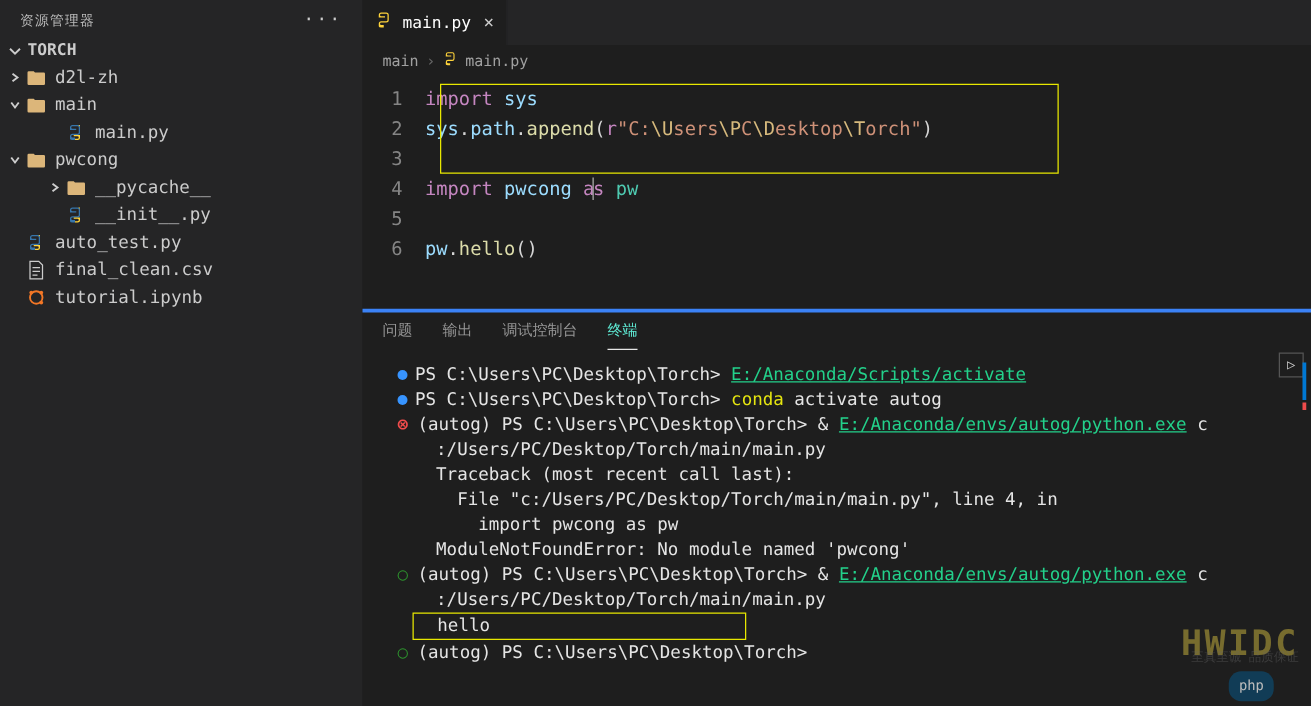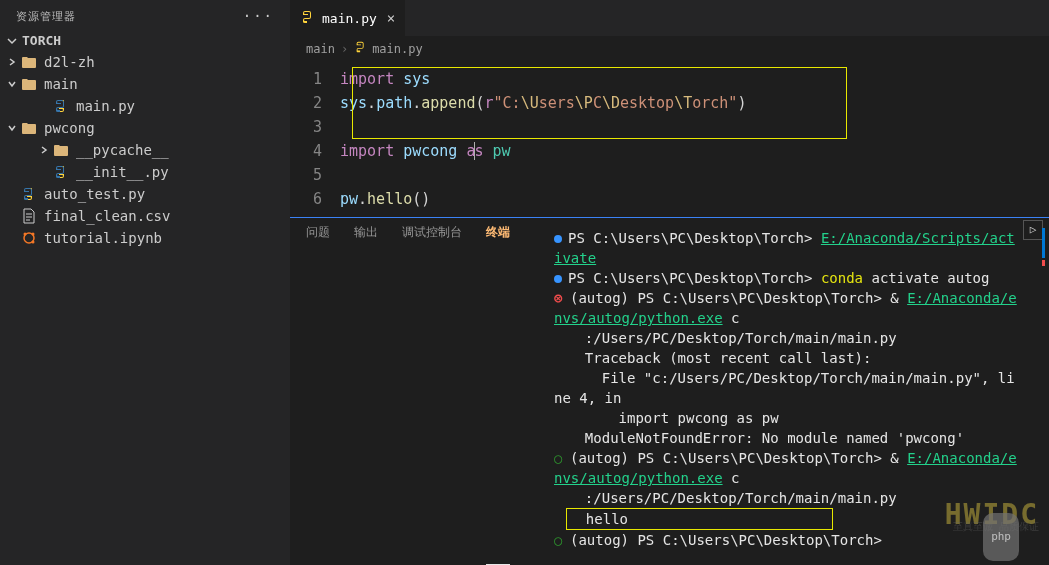--- a/index.html
+++ b/index.html
@@ -27,39 +27,39 @@
 .lineno { width: 50px; text-align: right; padding-right: 18px; color: #858585; user-select: none; }
 .code { flex: 1; white-space: pre; position: relative; }
 .kw { color: #c586c0; }
 .var { color: #9cdcfe; }
 .fn { color: #dcdcaa; }
 .str { color: #ce9178; }
 .esc { color: #d7ba7d; }
 .pw-mod { color: #4ec9b0; }
 .white { color: #d4d4d4; }
 .highlight-box { position: absolute; border: 1px solid #e8e800; pointer-events: none; }
-.panel { flex: 1; display: flex; flex-direction: row; border-top: 1px solid #3b82f6; }
+.panel { flex: 1; display: flex; flex-direction: column; border-top: 3px solid #3b82f6; margin-top: 30px; }
 .panel-tabs { display: flex; padding: 6px 16px 0 16px; gap: 24px; font-size: 12px; }
 .panel-tab { color: #969696; padding-bottom: 6px; cursor: pointer; }
-.panel-tab.active { color: #fdba74; border-bottom: 1px solid #e7e7e7; font-weight: bold; }
+.panel-tab.active { color: #5eead4; border-bottom: 1px solid #e7e7e7; }
 .terminal { flex: 1; padding: 10px 28px; font-family: Consolas, monospace; font-size: 14px; line-height: 20px; overflow: hidden; position: relative; }
 .term-line { white-space: pre-wrap; word-break: break-all; }
 .bullet { display: inline-block; width: 8px; height: 8px; border-radius: 50%; margin-right: 6px; vertical-align: middle; }
 .blue-dot { background: #3794ff; }
 .red-x { color: #f14c4c; font-weight: bold; margin-right: 4px; display: inline-block; width: 12px; }
 .green-o { color: #2d8f2d; margin-right: 4px; display: inline-block; width: 12px; }
 .term-cmd { color: #e5e510; }
 .term-green-u { color: #23d18b; text-decoration: underline; }
 .term-white { color: #e5e5e5; }
 .term-highlight-box { border: 1px solid #e8e800; display: inline-block; padding: 0 2px; margin-left: -2px; }
 .scroll-marker { position: absolute; right: 4px; width: 3px; background: #0078d4; }
 .scroll-marker.red { background: #f14c4c; }
 .watermark { position: absolute; right: 10px; bottom: 40px; color: #fde047; font-size: 28px; font-weight: bold; letter-spacing: 2px; opacity: 0.4; pointer-events: none; }
 .watermark-sub { position: absolute; right: 10px; bottom: 28px; color: #666; font-size: 10px; opacity: 0.4; pointer-events: none; }
-.php-badge { position: absolute; right: 30px; bottom: 4px; background: #737373; color: #fff; padding: 14px 8px; border-radius: 10px; font-size: 11px; opacity: 0.7; pointer-events: none; }
+.php-badge { position: absolute; right: 30px; bottom: 4px; background: #0c4a6e; color: #fff; padding: 2px 8px; border-radius: 10px; font-size: 11px; opacity: 0.7; pointer-events: none; }
 .caret { display: inline-block; width: 1px; height: 18px; background: #aeafad; vertical-align: text-bottom; margin: 0 -1px; }
 .right-icons { position: absolute; right: 6px; top: 2px; display: flex; flex-direction: column; gap: 4px; }
 .right-icon-box { width: 20px; height: 20px; border: 1px solid #555; display: flex; align-items: center; justify-content: center; color: #ccc; font-size: 11px; cursor: pointer; }
 </style>
 </head>
 <body>
 
 <div class="sidebar">
   <div class="sidebar-header">
     <span>资源管理器</span>

